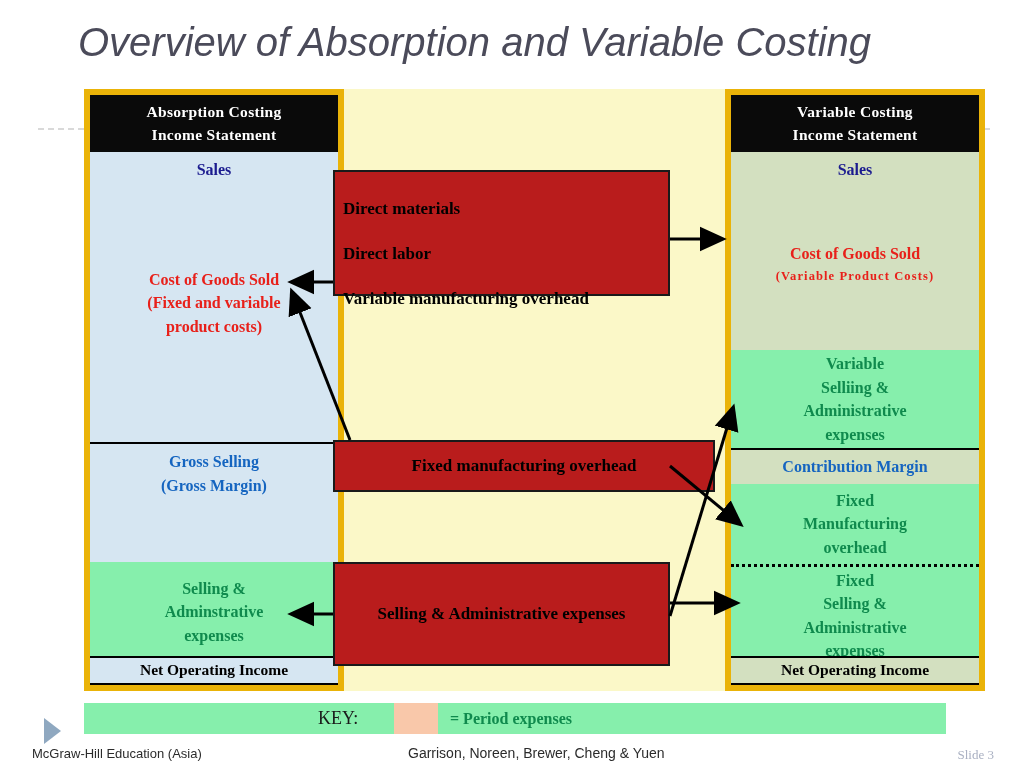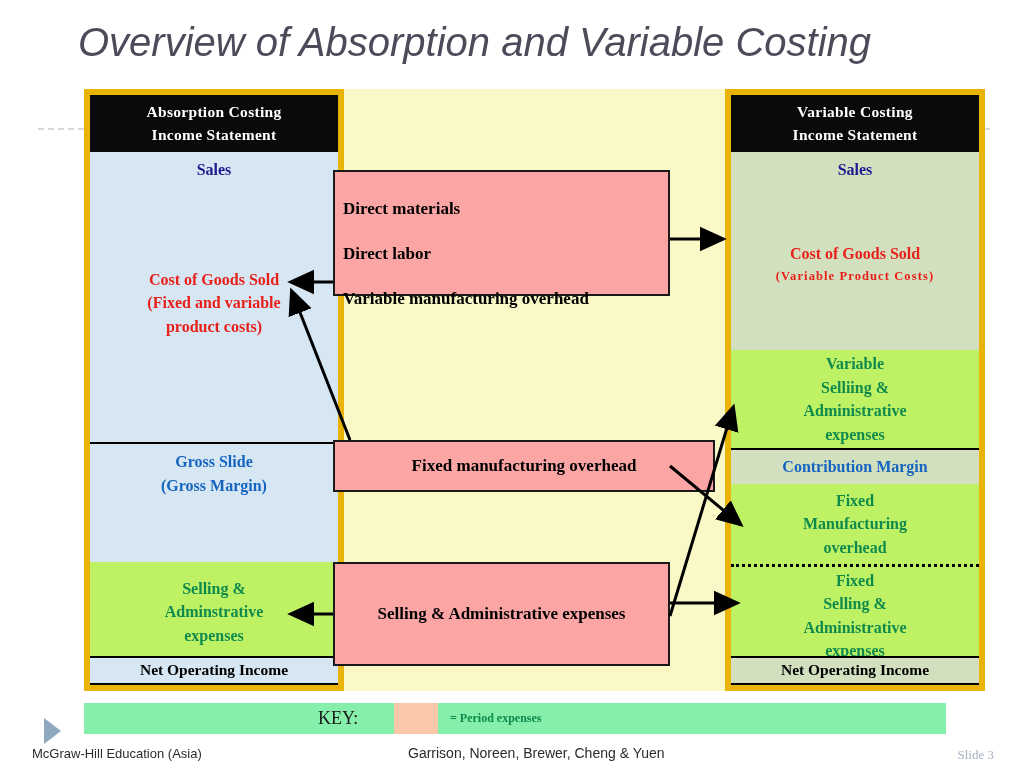--- a/index.html
+++ b/index.html
@@ -41,40 +41,40 @@
     position:relative;box-sizing:border-box;text-align:center;
     display:flex;align-items:center;justify-content:center;
     font-weight:bold;line-height:23.5px;
   }
   .band .inner{width:100%;padding:0 4px;}
   .band.topalign{align-items:flex-start;}
   .band.topalign .inner{padding-top:6px;}
 
   .bg-blue{background:#d6e6f2;}
   .bg-green{background:#d3e0c0;}
-  .bg-salmon{background:#bef264;}
+  .bg-salmon{background:#86efac;}
 
   .t-navy{color:#1b1b8f;}
   .t-red{color:#e8201a;}
   .t-blue{color:#1565c0;}
   .t-green{color:#0f8a4d;}
 
   .rule{border-top:2px solid #000;}
   .rule-dotted{border-top:3px dotted #000;}
 
   .nop{
     position:absolute;left:0;bottom:0;width:100%;box-sizing:border-box;
     border-top:2px solid #000;border-bottom:2px solid #000;
     font-weight:bold;font-size:15.5px;text-align:center;color:#000;
     padding:3px 0 4px 0;
   }
 
   
   .cbox{
-    position:absolute;background:#fca5a5;border:2px solid #1a1a1a;
+    position:absolute;background:#b91c1c;border:2px solid #1a1a1a;
     box-sizing:border-box;font-weight:bold;color:#000;
   }
   #box-variable-costs{left:333px;top:170px;width:337px;height:126px;padding:14px 0 0 8px;}
   #box-variable-costs .line{font-size:17px;line-height:45px;}
   #box-fixed-moh{left:333px;top:440px;width:382px;height:52px;
     display:flex;align-items:center;justify-content:center;font-size:17px;}
   #box-sg-a{left:333px;top:562px;width:337px;height:104px;
     display:flex;align-items:center;justify-content:center;font-size:17px;}
 
   
@@ -83,21 +83,21 @@
   
   .key-bar{
     position:absolute;left:84px;top:703px;width:862px;height:31px;
     background:#86efac;display:flex;align-items:center;
   }
   .key-label{
     position:absolute;left:234px;font-size:18px;color:#1a1a1a;
     font-family:"Liberation Serif",serif;
   }
   .key-swatch{position:absolute;left:310px;top:0px;width:44px;height:31px;background:#f9c8aa;}
-  .key-text{position:absolute;left:366px;font-size:12px;font-weight:bold;color:#0f8a4d;}
+  .key-text{position:absolute;left:366px;font-size:16px;font-weight:bold;color:#0f8a4d;}
 
   
   .play-tri{
     position:absolute;left:44px;top:718px;width:0;height:0;
     border-top:13px solid transparent;border-bottom:13px solid transparent;
     border-left:17px solid #8fa8c0;
   }
   .footer-left{
     position:absolute;left:32px;top:746px;font-family:"Liberation Sans",sans-serif;
     font-size:13px;color:#2b2b2b;
@@ -134,21 +134,21 @@
       <div class="t-navy" style="font-size:16px;">Sales</div>
       <div style="height:86px;"></div>
       <div class="t-red" style="font-size:16px;">Cost of Goods Sold</div>
       <div class="t-red" style="font-size:16px;">(Fixed and variable</div>
       <div class="t-red" style="font-size:16px;">product costs)</div>
     </div>
   </div>
 
   <div class="band bg-blue rule topalign" style="height:120px;">
     <div class="inner">
-      <div class="t-blue" style="font-size:16px;">Gross Slide</div>
+      <div class="t-blue" style="font-size:16px;">Gross Selling</div>
       <div class="t-blue" style="font-size:16px;">(Gross Margin)</div>
     </div>
   </div>
 
   <div class="band bg-salmon" style="height:100px;">
     <div class="inner">
       <div class="t-green" style="font-size:16px;">Selling &amp;</div>
       <div class="t-green" style="font-size:16px;">Adminstrative</div>
       <div class="t-green" style="font-size:16px;">expenses</div>
     </div>

